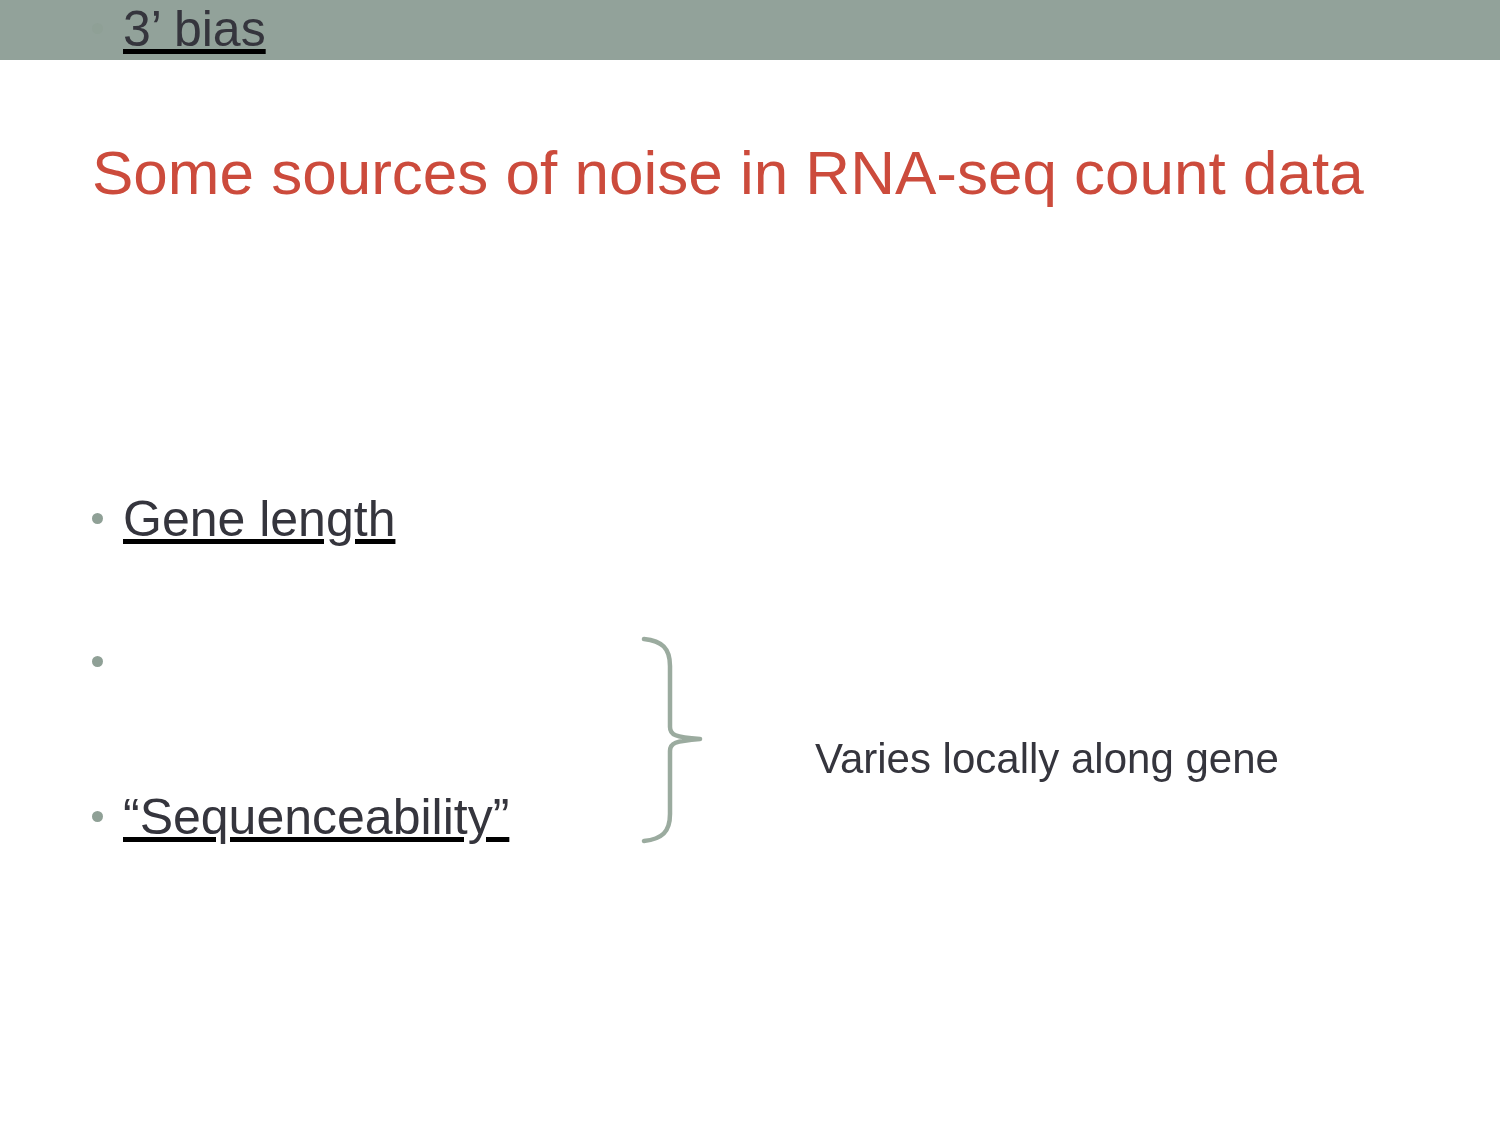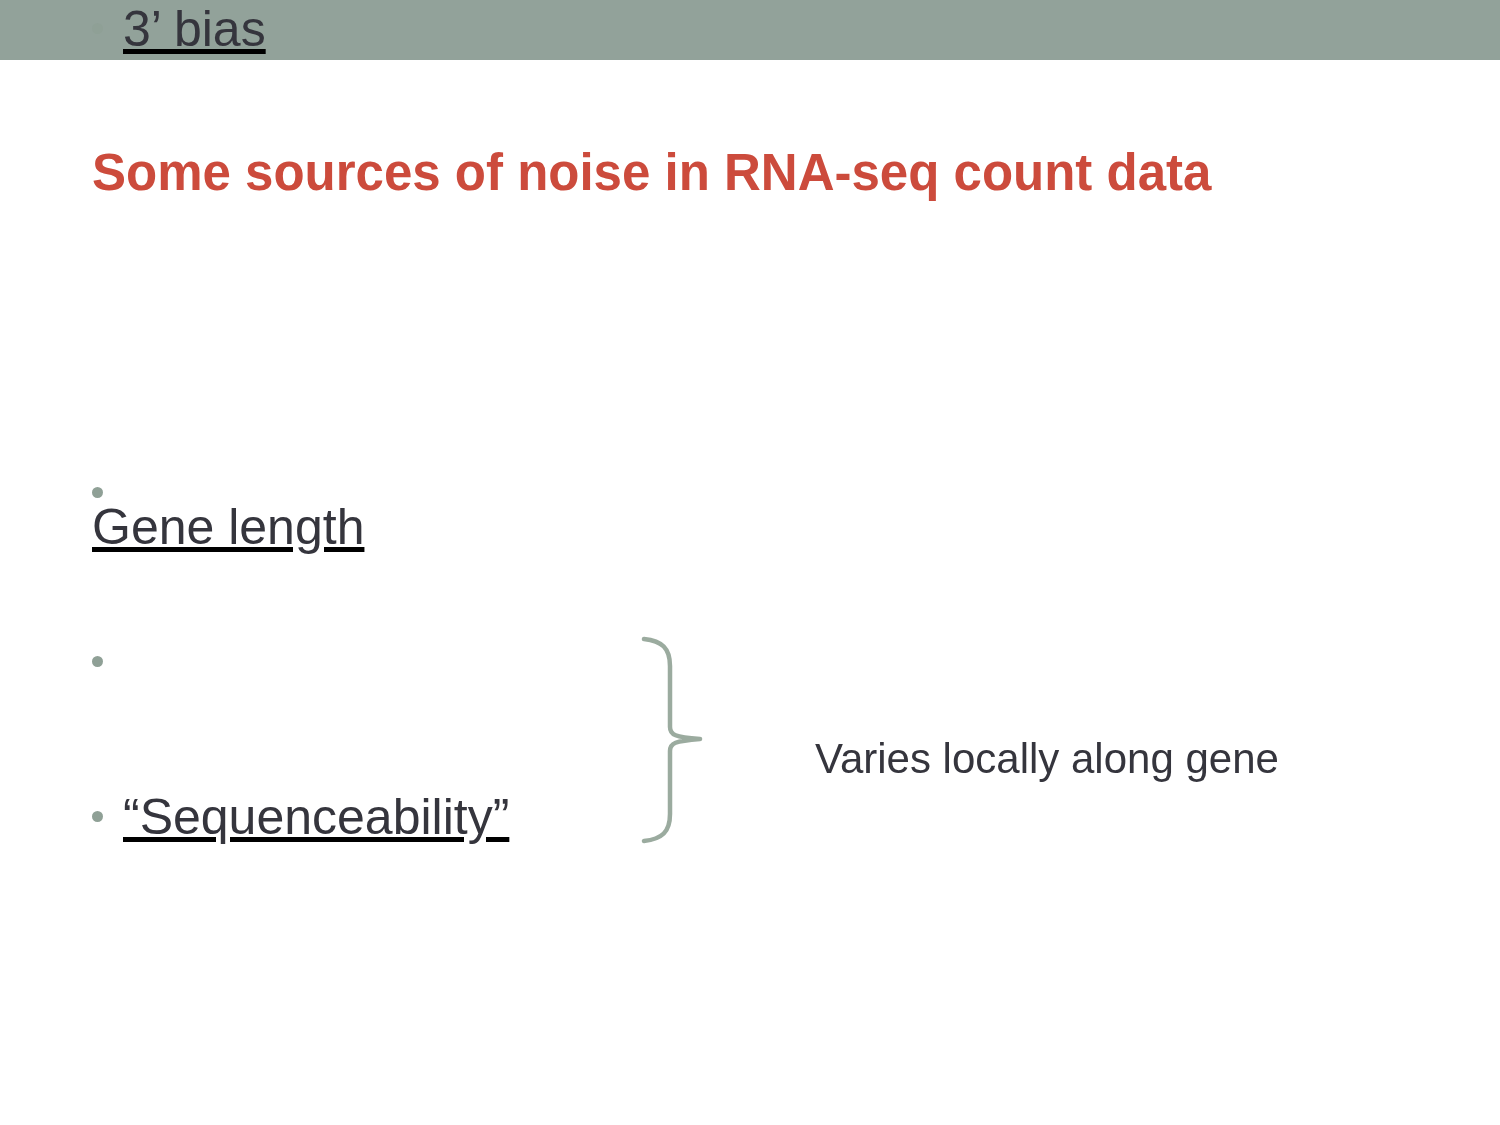--- a/index.html
+++ b/index.html
@@ -21,37 +21,37 @@
   .top-bar{
     position:absolute;
     left:0;top:0;
     width:1500px;height:60px;
     background:var(--top-bar-color);
   }
   .slide-title{
     position:absolute;
     left:92px;top:136px;
     width:1380px;
-    font-size:51px;
+    font-size:62px;
     line-height:74px;
-    font-weight:700;
+    font-weight:400;
     color:var(--title-color);
     white-space:nowrap;
   }
   .bullet-row{
     position:absolute;
     left:92px;
     display:flex;
     align-items:flex-start;
     height:58px;
     line-height:58px;
     text-decoration:underline;
   }
   .bullet-row:nth-of-type(1){top:347px;}
-  .bullet-row:nth-of-type(2){top:464px;flex-direction:column;}
+  .bullet-row:nth-of-type(2){top:490px;}
   .bullet-row:nth-of-type(3){top:633px;}
   .bullet-row:nth-of-type(4){top:776px;margin-top:12px;}
   .bullet-dot{
     width:11px;height:11px;
     margin-top:23px;
     margin-right:20px;
     border-radius:50%;
     background:var(--bullet-dot-color);
     flex:0 0 auto;
   }

